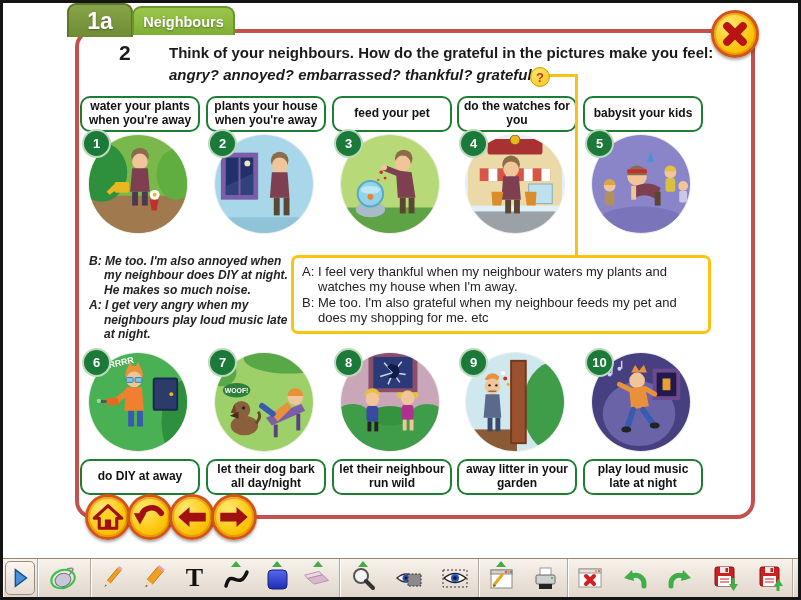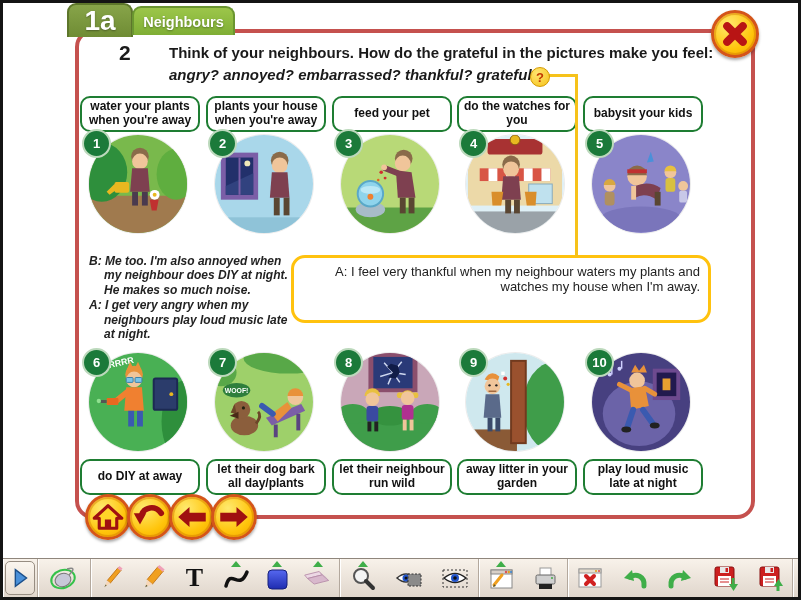--- a/index.html
+++ b/index.html
@@ -4,21 +4,21 @@
 <style>
   html,body{margin:0;padding:0;}
   body{width:801px;height:600px;background:#141414;overflow:hidden;
        font-family:"Liberation Sans",sans-serif;}
   .screen{position:absolute;left:0;top:0;width:795px;height:594px;border:3px solid #141414;
           background:#ffffff;}
   
   .tab{position:absolute;display:flex;align-items:center;justify-content:center;
        color:#fff;font-weight:bold;border-radius:9px 9px 0 0;z-index:5;}
   .tab-unit{left:64px;top:0px;width:62px;height:32px;background:linear-gradient(#87a449,#6f8c34);
-            border:2px solid #5d762b;border-bottom:none;font-size:28px;text-shadow:0 1px 2px rgba(0,0,0,.35);}
+            border:2px solid #5d762b;border-bottom:none;font-size:23px;text-shadow:0 1px 2px rgba(0,0,0,.35);}
   .tab-topic{left:129px;top:3px;width:99px;height:27px;background:linear-gradient(#9cc64a,#7fae35);
              border:2px solid #6a9630;border-bottom:none;font-size:14.5px;text-shadow:0 1px 2px rgba(0,0,0,.35);}
   
   .panel{position:absolute;left:72px;top:26px;width:672px;height:482px;background:#fff;
          border:4px solid #c5514e;border-radius:18px;z-index:1;}
   .panel-inner{position:absolute;inset:0;}
   .ex-num{position:absolute;left:40px;top:8px;font-size:21px;font-weight:bold;color:#1a1a1a;}
   .prompt1{position:absolute;left:90px;top:11px;width:560px;font-size:15px;font-weight:bold;color:#1a1a1a;}
   .prompt2{position:absolute;left:90px;top:33px;font-size:15px;font-weight:bold;font-style:italic;color:#1a1a1a;}
   .hint{position:absolute;left:451px;top:34px;width:18px;height:18px;border-radius:50%;
@@ -44,21 +44,21 @@
   .badge{position:absolute;width:25px;height:25px;border-radius:50%;background:#1b7a3a;
          border:2px solid #bcd9bc;color:#fff;font-weight:bold;font-size:13px;
          display:flex;align-items:center;justify-content:center;z-index:2;}
   .row-top .badge{top:33px;left:2px;}
   .row-bottom .badge{top:-5px;left:2px;}
   
   .dialogue{position:absolute;left:10px;top:221px;width:208px;font-size:12px;font-style:italic;
             font-weight:bold;color:#222;line-height:1.2;}
   .dialogue .dline{padding-left:15px;text-indent:-15px;margin-bottom:1px;}
   .answer-box{position:absolute;left:212px;top:222px;width:398px;min-height:50px;background:#fff;
-              border:3px solid #ffc20e;border-radius:14px;padding:6px 8px;font-size:13px;color:#222;line-height:1.18;z-index:2;text-align:right;}
+              border:3px solid #ffc20e;border-radius:7px;padding:6px 8px;font-size:13px;color:#222;line-height:1.18;z-index:2;}
   .answer-box .dline{padding-left:16px;text-indent:-16px;}
   
   .ybtn{position:absolute;width:40px;height:40px;border-radius:50%;z-index:6;
         background:radial-gradient(circle at 35% 28%,#ffe96e,#ffc40a 62%,#f0a400);
         border:3px solid #d4551a;box-shadow:0 2px 3px rgba(0,0,0,.35),inset 0 0 0 2px rgba(210,120,0,.45);
         display:flex;align-items:center;justify-content:center;}
   .close-btn{left:708px;top:7px;width:42px;height:42px;}
   
   .toolbar{position:absolute;left:0;right:0;bottom:0;height:38px;display:flex;
            background:linear-gradient(#f8f2ea,#e0d6cc);border-top:1px solid #8f867c;}
@@ -224,20 +224,21 @@
       </div>
     </div>
 
     <div class="dialogue">
       <div class="dline"><span>B:</span> <span>Me too. I'm also annoyed when my neighbour does DIY at night. He makes so much noise.</span></div>
       <div class="dline"><span>A:</span> <span>I get very angry when my neighbours play loud music late at night.</span></div>
     </div>
 
     <div class="answer-box">
       <div class="dline"><span>A:</span> <span>I feel very thankful when my neighbour waters my plants and watches my house when I'm away.</span></div>
+      <div class="dline"><span>B:</span> <span>Me too. I'm also grateful when my neighbour feeds my pet and does my shopping for me. etc</span></div>
     </div>
 
     <div class="row-bottom">
 
       <div class="card" style="left:1px">
         <div class="pic">
           <svg viewBox="0 0 100 100">
             <rect width="100" height="100" fill="#49b054"></rect>
             <ellipse cx="98" cy="70" rx="24" ry="42" fill="#2e8f3c"></ellipse>
             <rect x="66" y="26" width="24" height="32" rx="2" fill="#2b3c6b" stroke="#1c2a52" stroke-width="2"></rect>
@@ -278,21 +279,21 @@
             <path d="M52,66 L88,52 L92,59 L58,74 Z" fill="#7b5ea7"></path>
             <rect x="60" y="73" width="4" height="13" fill="#5a4380"></rect>
             <rect x="83" y="62" width="4" height="17" fill="#5a4380"></rect>
             <circle cx="82" cy="45" r="8" fill="#f0c59a"></circle>
             <path d="M74,44 a8,8 0 0 1 16,0 z" fill="#e8913a"></path>
             <path d="M74,50 L58,62 L64,70 L78,56 Z" fill="#e8913a"></path>
             <path d="M59,62 L48,54" stroke="#3a5ab0" stroke-width="6" stroke-linecap="round"></path>
           </svg>
         </div>
         <span class="badge">7</span>
-        <div class="lbl">let their dog bark all day/plants</div>
+        <div class="lbl">let their dog bark all day/night</div>
       </div>
 
       <div class="card" style="left:253px">
         <div class="pic">
           <svg viewBox="0 0 100 100">
             <rect width="100" height="100" fill="#c9a7b8"></rect>
             <rect x="28" y="0" width="50" height="40" fill="#8b4f6d"></rect>
             <rect x="33" y="4" width="40" height="32" fill="#2a3a78"></rect>
             <path d="M53,20 L44,10 M53,20 L62,9 M53,20 L40,24 M53,20 L66,22 M53,20 L48,32 M53,20 L60,30" stroke="#cfd8f0" stroke-width="1.5"></path>
             <polygon points="53,20 47,14 51,11 58,13 60,20 56,26 48,25" fill="#101c48"></polygon>

